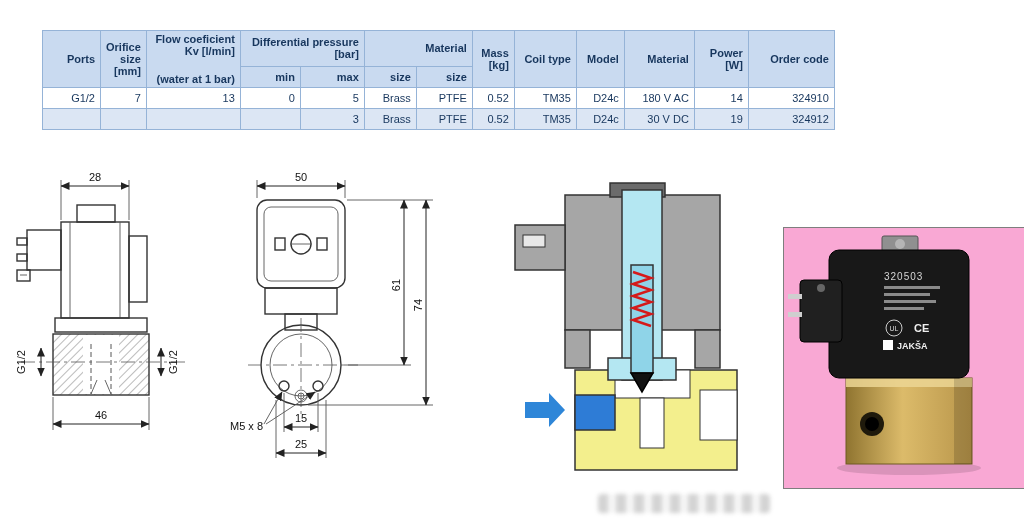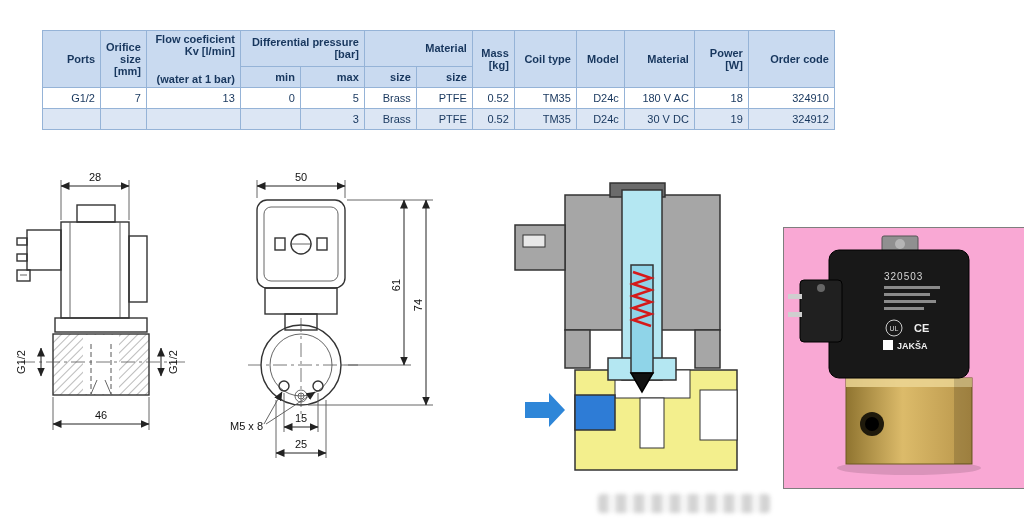--- a/index.html
+++ b/index.html
@@ -104,21 +104,21 @@
         <td>7</td>
         <td>13</td>
         <td>0</td>
         <td>5</td>
         <td>Brass</td>
         <td><span class="ptfe-link">PTFE</span></td>
         <td>0.52</td>
         <td>TM35</td>
         <td>D24c</td>
         <td>180 V AC</td>
-        <td>18</td>
+        <td>14</td>
         <td>324910</td>
       </tr>
       <tr class="alt">
         <td></td>
         <td></td>
         <td></td>
         <td></td>
         <td>3</td>
         <td>Brass</td>
         <td><span class="ptfe-link">PTFE</span></td>

